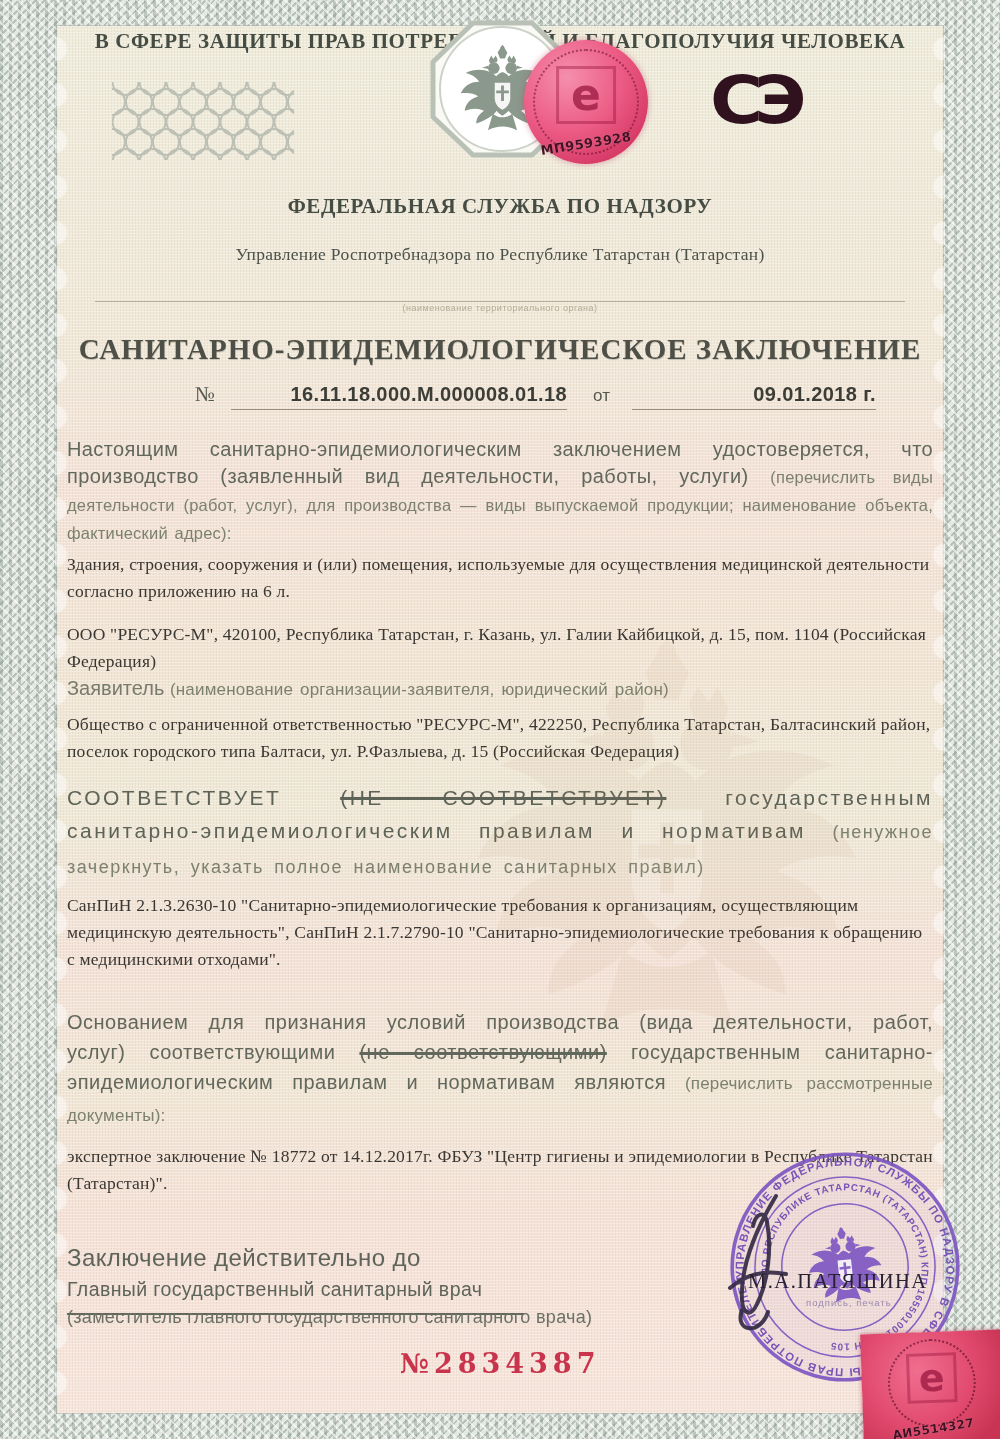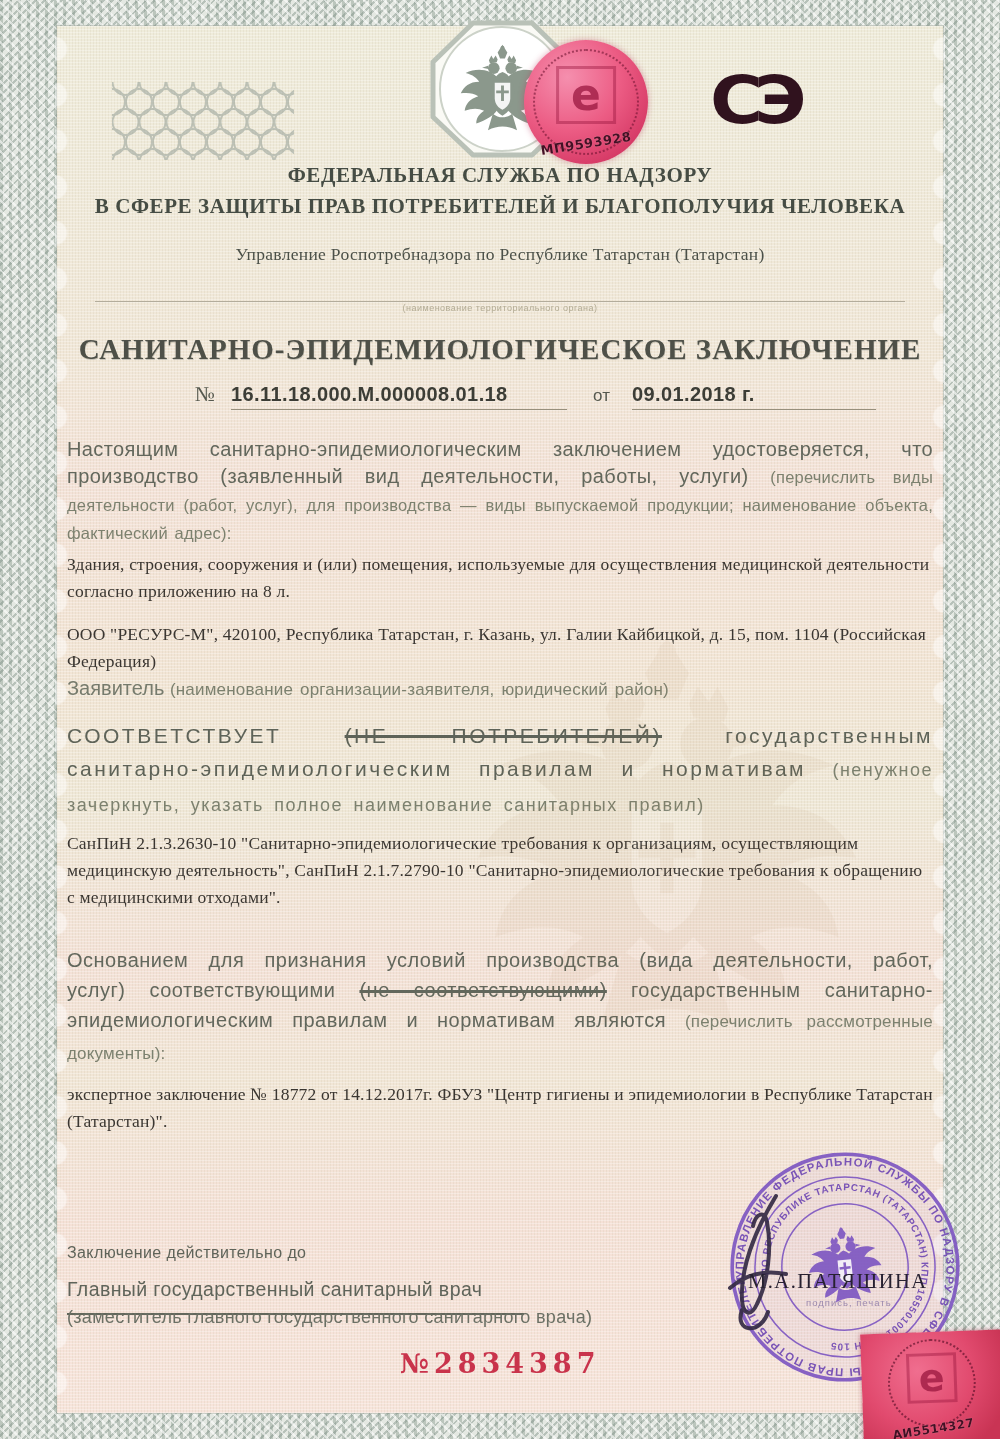--- a/index.html
+++ b/index.html
@@ -33,21 +33,21 @@
   .hdr{margin-top:134px;text-align:center;color:#454c44;font-weight:bold;font-size:21px;line-height:31px;letter-spacing:.6px;}
   .territorial{margin-top:22px;text-align:center;color:#4b5048;font-size:17.5px;letter-spacing:.3px;}
   .rule{margin-top:36px;height:0;border-bottom:1.5px solid #b3ac9b;margin-left:28px;margin-right:28px;}
   .rule-caption{text-align:center;font-size:9px;color:#b2ab94;letter-spacing:.5px;margin-top:1px;
     font-family:"Liberation Sans",sans-serif;}
   .doc-title{margin-top:20px;text-align:center;font-weight:bold;font-size:29px;letter-spacing:1px;color:#4e5048;
     text-shadow:.5px .5px 0 rgba(80,82,72,.25);}
   .number-row{margin-top:16px;margin-left:128px;display:flex;align-items:baseline;color:#45473f;
     font-family:"Liberation Sans",sans-serif;}
   .no-label{font-family:"Liberation Serif",serif;font-size:21px;color:#55584e;}
-  .fill-line{border-bottom:1.5px solid #978f7c;text-align:left;padding-bottom:3px;font-weight:bold;
+  .fill-line{border-bottom:1.5px solid #978f7c;text-align:right;padding-bottom:3px;font-weight:bold;
     font-size:20px;color:#3c3d36;letter-spacing:.4px;}
   .fill-line.num{width:336px;margin-left:16px;}
   .from-label{margin-left:26px;font-size:17px;color:#55584e;}
   .fill-line.date{width:244px;margin-left:22px;}
   .form-text{font-family:"Liberation Sans",sans-serif;color:#62675c;text-align:justify;}
   .statement{margin-top:26px;font-size:20px;line-height:27px;letter-spacing:.4px;word-spacing:5px;}
   .note{font-size:16.5px;color:#7c816f;letter-spacing:.2px;word-spacing:2px;}
   .filled{font-family:"Liberation Serif",serif;color:#3a3631;font-size:17.5px;line-height:27px;letter-spacing:.2px;}
   .stmt-value{margin-top:4px;}
   .applicant-top{margin-top:16px;}
@@ -55,21 +55,21 @@
   .applicant-label .note{font-size:17px;}
   .applicant-bottom{margin-top:8px;}
   .compliance{margin-top:16px;font-size:21px;line-height:33px;letter-spacing:2.5px;word-spacing:9px;color:#5e6358;}
   .compliance .note{font-size:18px;letter-spacing:1.5px;word-spacing:4px;}
   .struck{text-decoration:line-through;text-decoration-thickness:2.5px;}
   .sanpin{margin-top:8px;}
   .basis{margin-top:34px;font-size:20px;line-height:30px;letter-spacing:.5px;word-spacing:6px;}
   .basis .note{font-size:17px;}
   .expert{margin-top:12px;}
   .abs{position:absolute;left:10px;right:10px;}
-  .valid-until{top:1218px;font-size:16px;letter-spacing:.4px;color:#5f645a;text-align:left;}
+  .valid-until{top:1218px;font-size:24px;letter-spacing:.4px;color:#5f645a;text-align:left;}
   .chief{top:1252px;text-align:left;}
   .chief .underlined{display:inline-block;font-size:19.5px;letter-spacing:.4px;color:#5f645a;
     border-bottom:2px solid #62675c;padding-right:42px;padding-bottom:12px;}
   .deputy{top:1281px;font-size:18px;letter-spacing:.3px;color:#6b7065;text-align:left;}
   .serial{top:1322px;text-align:center;font-family:"DejaVu Serif",serif;font-size:27px;letter-spacing:5px;
     color:#c9334b;font-weight:600;}
   
   .mesh{position:absolute;left:112px;top:82px;z-index:2;opacity:.8;}
   .badge{position:absolute;left:420px;top:14px;z-index:3;color:#8b988c;}
   .watermark{position:absolute;left:390px;top:590px;width:440px;height:440px;color:#a87848;opacity:.055;z-index:1;}
@@ -128,50 +128,51 @@
 </svg>
 
 <div class="page">
   <div class="border-frame"></div>
 
   <div class="paper">
     <svg class="watermark" viewBox="0 0 100 100">
         <use href="#eagle"></use>
       </svg>
 
+    <div class="hdr" style="margin-top:0">В СФЕРЕ ЗАЩИТЫ ПРАВ ПОТРЕБИТЕЛЕЙ И БЛАГОПОЛУЧИЯ  ЧЕЛОВЕКА</div>
     <div class="hdr">ФЕДЕРАЛЬНАЯ СЛУЖБА ПО НАДЗОРУ</div>
-    <div class="hdr" style="margin-top:0">В СФЕРЕ ЗАЩИТЫ ПРАВ ПОТРЕБИТЕЛЕЙ И БЛАГОПОЛУЧИЯ  ЧЕЛОВЕКА</div>
     <div class="territorial">Управление Роспотребнадзора по Республике Татарстан (Татарстан)</div>
     <div class="rule"></div>
     <div class="rule-caption">(наименование территориального органа)</div>
 
     <div class="doc-title">САНИТАРНО-ЭПИДЕМИОЛОГИЧЕСКОЕ ЗАКЛЮЧЕНИЕ</div>
 
     <div class="number-row">
       <span class="no-label">№</span>
       <span class="fill-line num">16.11.18.000.М.000008.01.18</span>
       <span class="from-label">от</span>
       <span class="fill-line date">09.01.2018 г.</span>
     </div>
 
     <p class="form-text statement">
       <span>Настоящим санитарно-эпидемиологическим заключением удостоверяется, что производство (заявленный вид деятельности, работы, услуги)</span>
       <span class="note">(перечислить виды деятельности (работ, услуг), для производства — виды выпускаемой продукции; наименование объекта, фактический адрес):</span>
     </p>
-    <p class="filled stmt-value">Здания, строения, сооружения и (или) помещения, используемые для осуществления медицинской деятельности согласно приложению на 8 л.</p>
+    <p class="filled stmt-value">Здания, строения, сооружения и (или) помещения, используемые для осуществления медицинской деятельности согласно приложению на 6 л.</p>
 
     <p class="filled applicant-top">ООО "РЕСУРС-М", 420100, Республика Татарстан, г. Казань, ул. Галии Кайбицкой, д. 15, пом. 1104 (Российская Федерация)</p>
     <p class="form-text applicant-label">
       <span>Заявитель</span>
       <span class="note">(наименование организации-заявителя, юридический район)</span>
     </p>
+    <p class="filled applicant-bottom">Общество с ограниченной ответственностью "РЕСУРС-М", 422250, Республика Татарстан, Балтасинский район, поселок городского типа Балтаси, ул. Р.Фазлыева, д. 15 (Российская Федерация)</p>
 
     <p class="form-text compliance">
       <span>СООТВЕТСТВУЕТ</span>
-      <span class="struck">(НЕ ПОТРЕБИТЕЛЕЙ)</span>
+      <span class="struck">(НЕ СООТВЕТСТВУЕТ)</span>
       <span>государственным санитарно-эпидемиологическим правилам и нормативам</span>
       <span class="note">(ненужное зачеркнуть, указать полное наименование санитарных правил)</span>
     </p>
     <p class="filled sanpin">СанПиН 2.1.3.2630-10 "Санитарно-эпидемиологические требования к организациям, осуществляющим медицинскую деятельность", СанПиН 2.1.7.2790-10 "Санитарно-эпидемиологические требования к обращению с медицинскими отходами".</p>
 
     <p class="form-text basis">
       <span>Основанием для признания условий производства (вида деятельности, работ, услуг) соответствующими</span>
       <span class="struck">(не соответствующими)</span>
       <span>государственным санитарно-эпидемиологическим правилам и нормативам являются</span>
       <span class="note">(перечислить рассмотренные документы):</span>

